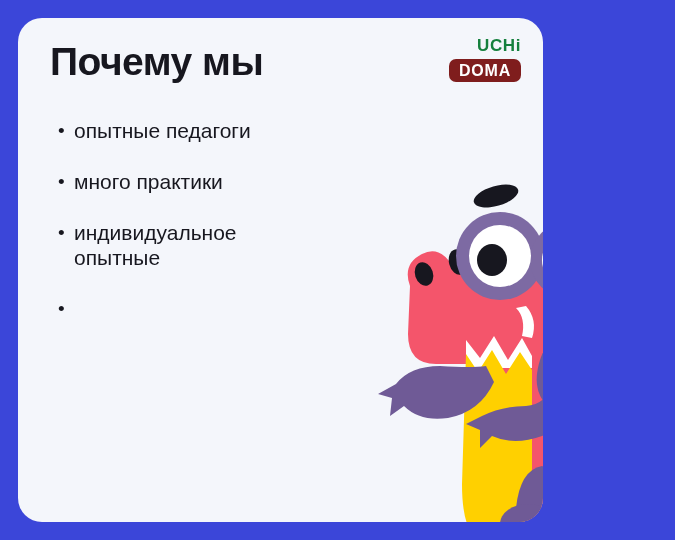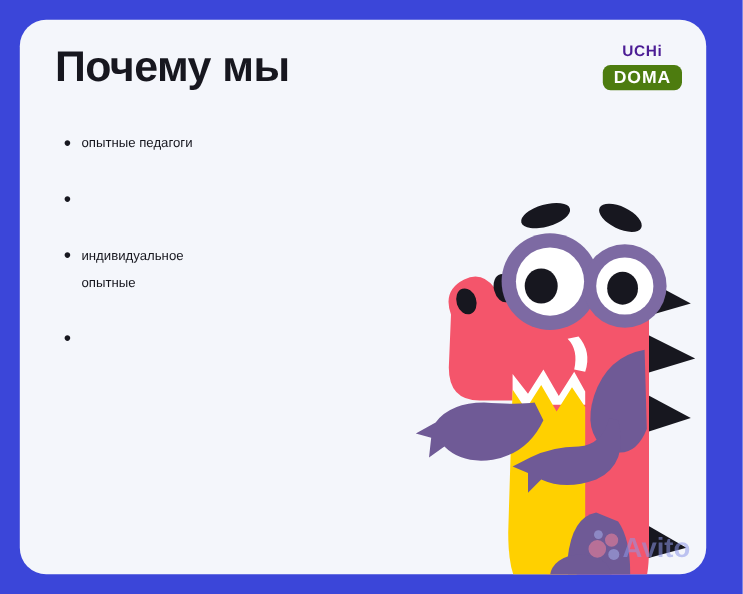--- a/index.html
+++ b/index.html
@@ -21,21 +21,21 @@
     height: 540px;
     background: #3b46d9;
     overflow: hidden;
   }
 
   
   #card {
     position: absolute;
     left: 18px;
     top: 18px;
-    width: 624px;
+    width: 525px;
     height: 504px;
     background: #f4f6fb;
     border-radius: 24px;
     overflow: hidden;
   }
 
   
   #title {
     position: absolute;
     left: 32px;
@@ -64,45 +64,46 @@
   .bullet-dot {
     width: 16px;
     flex: 0 0 16px;
     color: #17171f;
     font-size: 19px;
     line-height: 25px;
     text-align: left;
   }
 
   .bullet-text {
-    font-size: 12px;
+    font-size: 21px;
     line-height: 25px;
     color: #17171f;
     white-space: pre-line;
   }
 
   
   #logo {
     position: absolute;
     right: 22px;
     top: 18px;
     width: 72px;
     text-align: center;
   }
   #logo-uchi {
-    font-size: 14px;
+    font-size: 17px;
     font-weight: bold;
     letter-spacing: 0.6px;
-    color: #4c1d95;
+    color: #15803d;
     line-height: 20px;
+    text-align: right;
   }
   #logo-doma {
     display: block;
     margin-top: 3px;
-    background: #4d7c0f;
+    background: #7f1d1d;
     color: #ffffff;
     font-size: 16px;
     font-weight: bold;
     letter-spacing: 0.8px;
     line-height: 23px;
     border-radius: 7px;
     padding: 0 6px;
   }
 
   
@@ -140,20 +141,21 @@
 
     <div id="bullets">
 
       <div class="bullet-row">
         <span class="bullet-dot">•</span>
         <span class="bullet-text">опытные педагоги</span>
       </div>
 
       <div class="bullet-row">
         <span class="bullet-dot">•</span>
+        <span class="bullet-text">много практики</span>
       </div>
 
       <div class="bullet-row">
         <span class="bullet-dot">•</span>
         <span class="bullet-text">индивидуальное
 опытные</span>
       </div>
 
       <div class="bullet-row">
         <span class="bullet-dot">•</span>
@@ -248,26 +250,15 @@
                  L104,280 L104,262 L90,256 L106,248
                  Q126,238 150,238
                  Q172,236 178,212
                  Z" fill="#6f5a96"></path>
 
         <ellipse cx="152" cy="356" rx="28" ry="20" fill="#6f5a96"></ellipse>
 
       </svg>
     </div>
 
-    <div id="watermark">
-      <svg width="96" height="32" viewBox="0 0 96 32" xmlns="http://www.w3.org/2000/svg">
-        <g>
-          <circle cx="9" cy="20" r="8" fill="#f4849a"></circle>
-          <circle cx="22" cy="12" r="6" fill="#f4849a"></circle>
-          <circle cx="24" cy="25" r="5" fill="#a7b0ec"></circle>
-          <circle cx="10" cy="7" r="4" fill="#a7b0ec"></circle>
-        </g>
-        <text x="32" y="27" font-family="Liberation Sans, sans-serif" font-size="25" font-weight="bold" fill="#8e97e8">Avito</text>
-      </svg>
-    </div>
 
   </div>
 </div>
 
 </body></html>

